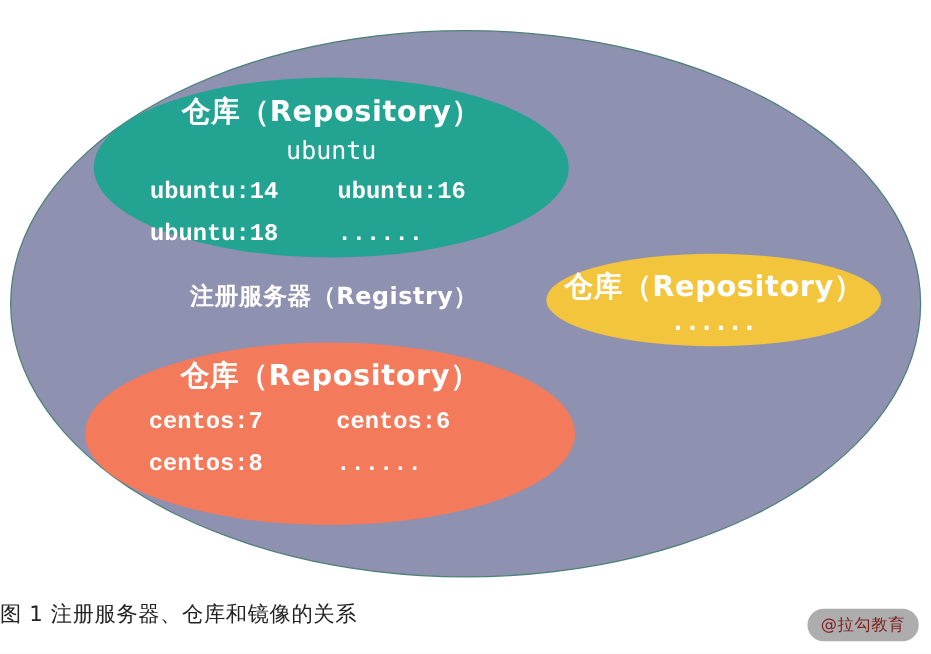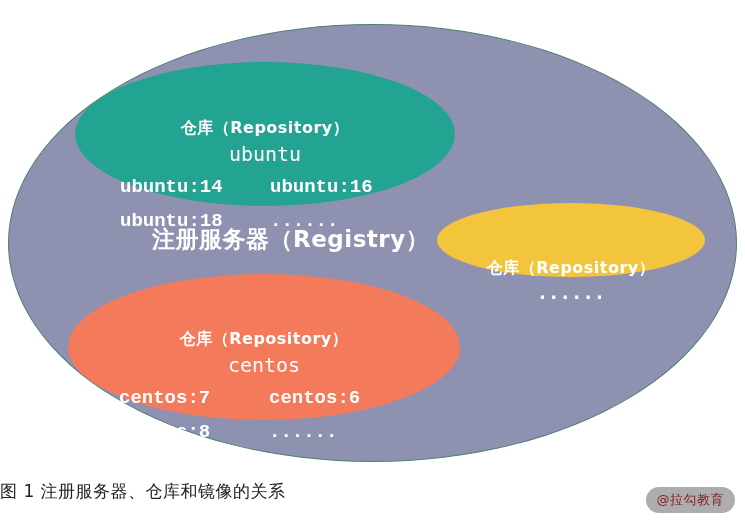--- a/index.html
+++ b/index.html
@@ -40,24 +40,23 @@
     background: #f47a5c;
     padding-top: 11px;
   }
   .repo-other {
     left: 437px; top: 203px;
     width: 268px; height: 74px;
     background: #f3c53d;
     padding-top: 11px;
   }
   .repo-title {
-    font-size: 16px;
+    font-size: 23px;
     font-weight: bold;
     letter-spacing: 0.5px;
-    margin-top: 44px;
   }
   .repo-name {
     font-size: 20px;
     font-weight: normal;
     margin-top: 3px;
     font-family: "DejaVu Sans Mono", monospace;
   }
   .tag-grid {
     margin: 10px auto 0 auto;
     width: 290px;
@@ -76,21 +75,21 @@
   .repo-dots {
     font-size: 19px;
     font-weight: bold;
     margin-top: 2px;
     font-family: "DejaVu Sans Mono", monospace;
   }
   .registry-label {
     position: absolute;
     left: 152px; top: 224px;
     color: #ffffff;
-    font-size: 23px;
+    font-size: 19px;
     font-weight: bold;
     letter-spacing: 0.5px;
   }
   .caption {
     position: absolute;
     left: 0; right: 0;
     top: 480px;
     color: #222222;
     font-size: 17px;
     letter-spacing: 0.5px;
@@ -126,21 +125,20 @@
 
   <div class="registry-label">注册服务器（Registry）</div>
 
   <div class="ellipse repo repo-other">
     <div class="repo-title">仓库（Repository）</div>
     <div class="repo-dots">......</div>
   </div>
 
   <div class="ellipse repo repo-centos">
     <div class="repo-title">仓库（Repository）</div>
-    <div class="repo-name">centos</div>
     <div class="tag-grid">
       <span class="tag">centos:7</span>
       <span class="tag">centos:6</span>
       <span class="tag">centos:8</span>
       <span class="tag">......</span>
     </div>
   </div>
 
   <div class="caption">图 1 注册服务器、仓库和镜像的关系</div>
 

